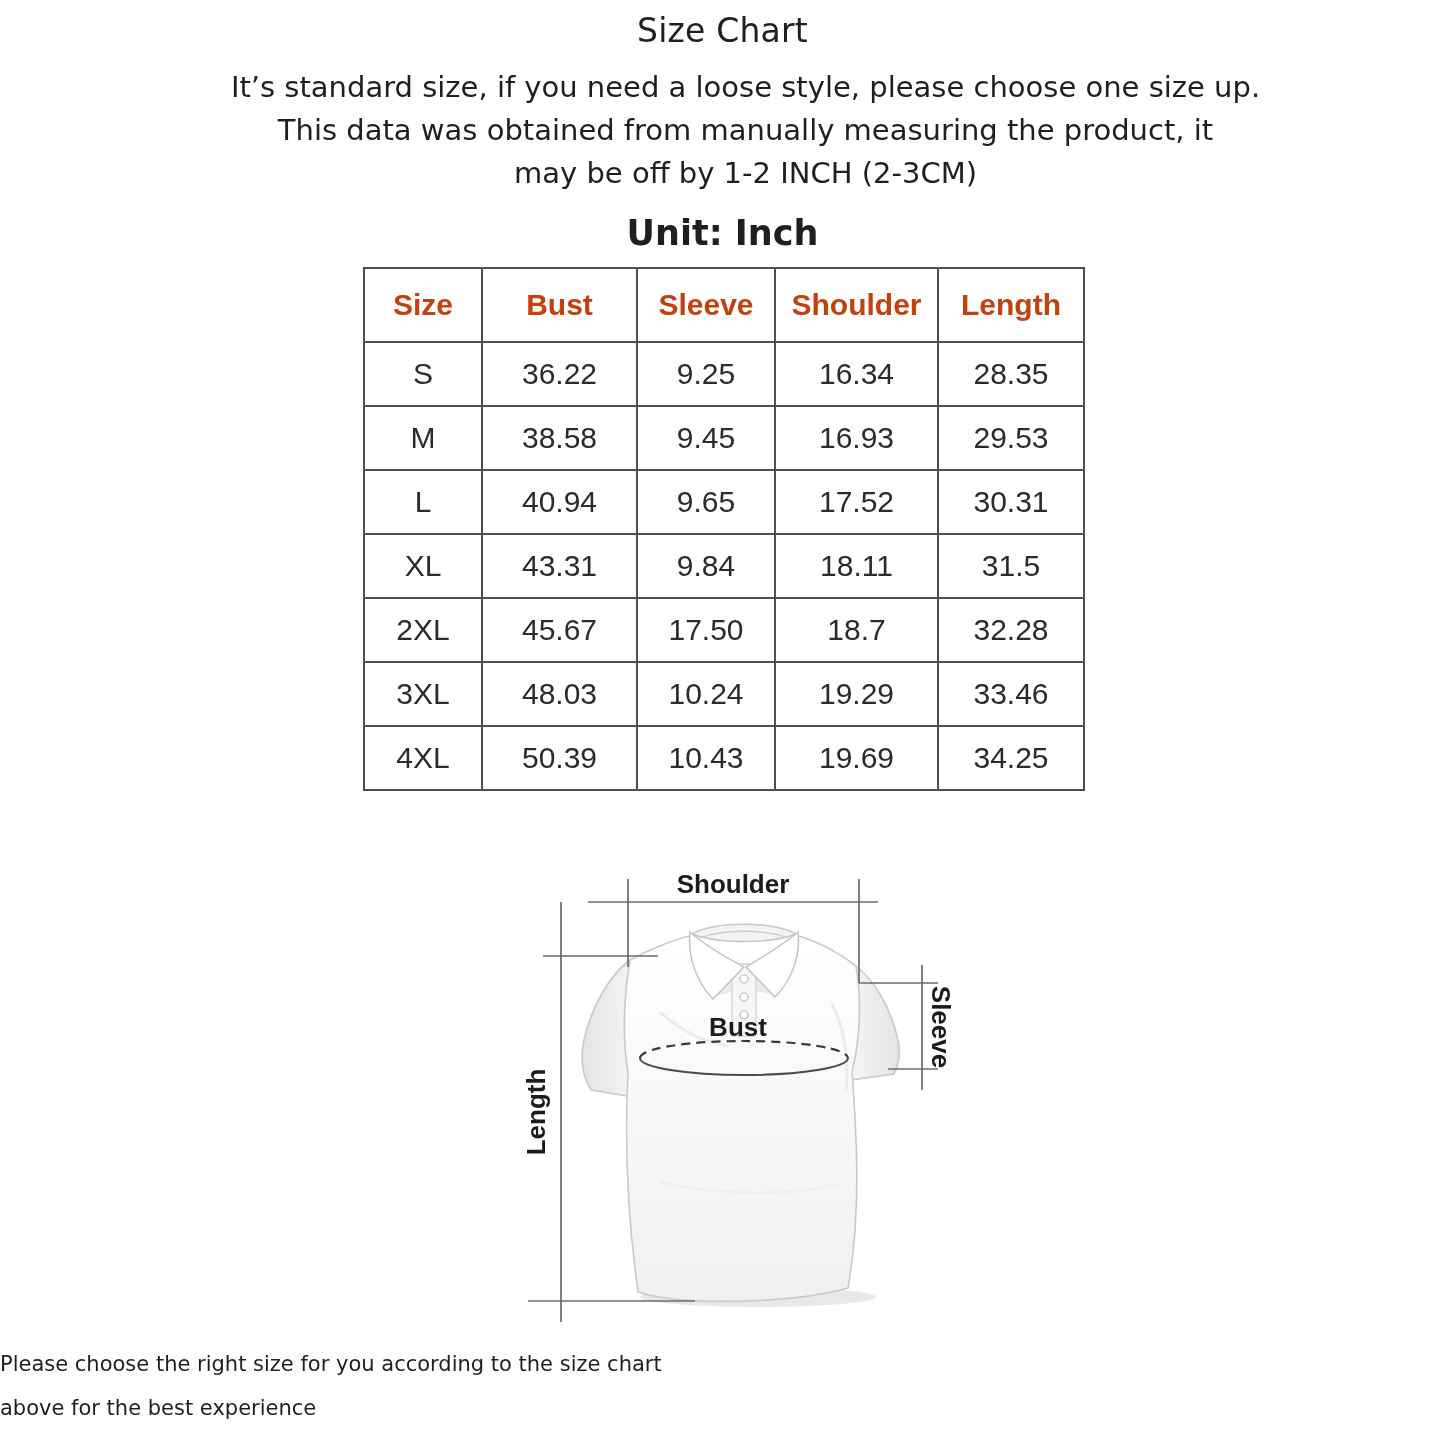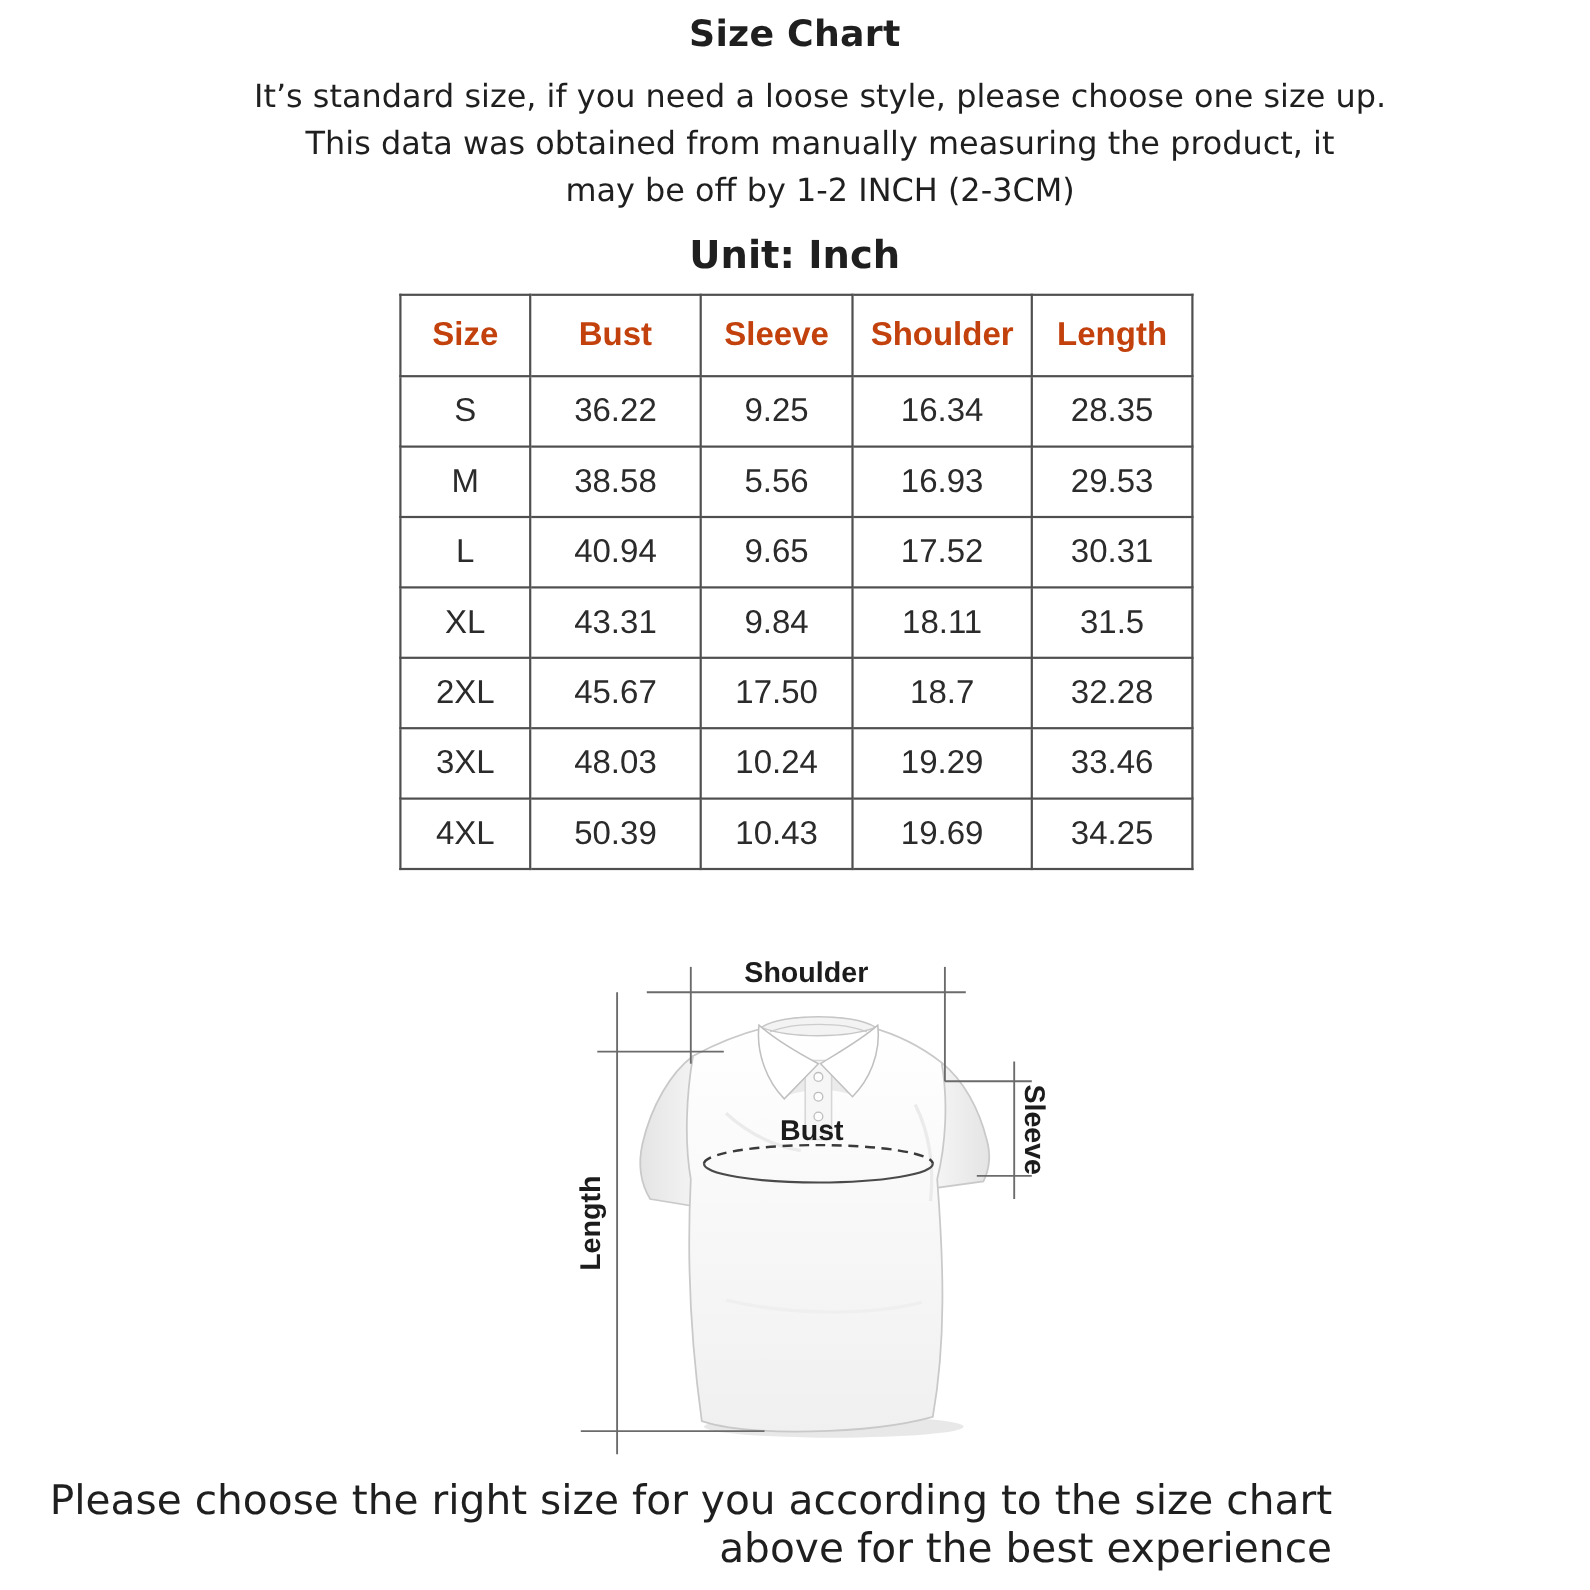--- a/index.html
+++ b/index.html
@@ -2,21 +2,21 @@
 <html><head>
 <meta charset="utf-8">
 <style>
   html,body{margin:0;padding:0;background:#ffffff;}
   .canvas{
     position:relative;width:1445px;height:1445px;background:#ffffff;overflow:hidden;
     font-family:"DejaVu Sans",sans-serif;color:#1f1f1f;
   }
   
   .header{position:absolute;left:0;top:10px;width:1445px;text-align:center;}
-  .title{font-size:33px;font-weight:700;line-height:42px;letter-spacing:0.2px;}
+  .title{font-size:33px;font-weight:400;line-height:42px;letter-spacing:0.2px;}
   .desc{margin-top:14px;font-size:29px;line-height:43px;font-weight:400;padding-left:46px;}
   .unit{margin-top:18px;font-size:35px;font-weight:700;}
   
   .size-table{
     position:absolute;left:363px;top:267px;width:720px;
     border-collapse:collapse;table-layout:fixed;
     font-family:"Liberation Sans",sans-serif;font-size:30px;color:#2b2b2b;
   }
   .size-table th,.size-table td{
     border:2px solid #4f4f4f;text-align:center;vertical-align:middle;
@@ -25,22 +25,22 @@
   .size-table th{height:72px;font-weight:700;color:#c2410c;}
   .size-table td{height:62px;font-weight:400;}
   
   .diagram{position:absolute;left:490px;top:860px;width:540px;height:480px;}
   .dlabel{
     font-family:"Liberation Sans",sans-serif;font-weight:700;font-size:26px;fill:#1c1c1c;
   }
   .mline{stroke:#6b6b6b;stroke-width:1.7;fill:none;}
   .shirtline{stroke:#c9c9c9;stroke-width:1.6;}
   
-  .footer{position:absolute;left:0;top:1342px;width:1211px;text-align:right;
-    font-size:37px;line-height:44px;font-weight:400;}
+  .footer{position:absolute;left:0;top:1342px;width:1211px;text-align:left;
+    font-size:21px;line-height:44px;font-weight:400;}
 </style>
 </head>
 <body>
 
 <div class="canvas">
 
   <div class="header">
     <div class="title">Size Chart</div>
     <div class="desc">
       <div>It’s standard size, if you need a loose style, please choose one size up.</div>
@@ -71,21 +71,21 @@
       <tr>
         <td>S</td>
         <td>36.22</td>
         <td>9.25</td>
         <td>16.34</td>
         <td>28.35</td>
       </tr>
       <tr>
         <td>M</td>
         <td>38.58</td>
-        <td>5.56</td>
+        <td>9.45</td>
         <td>16.93</td>
         <td>29.53</td>
       </tr>
       <tr>
         <td>L</td>
         <td>40.94</td>
         <td>9.65</td>
         <td>17.52</td>
         <td>30.31</td>
       </tr>

